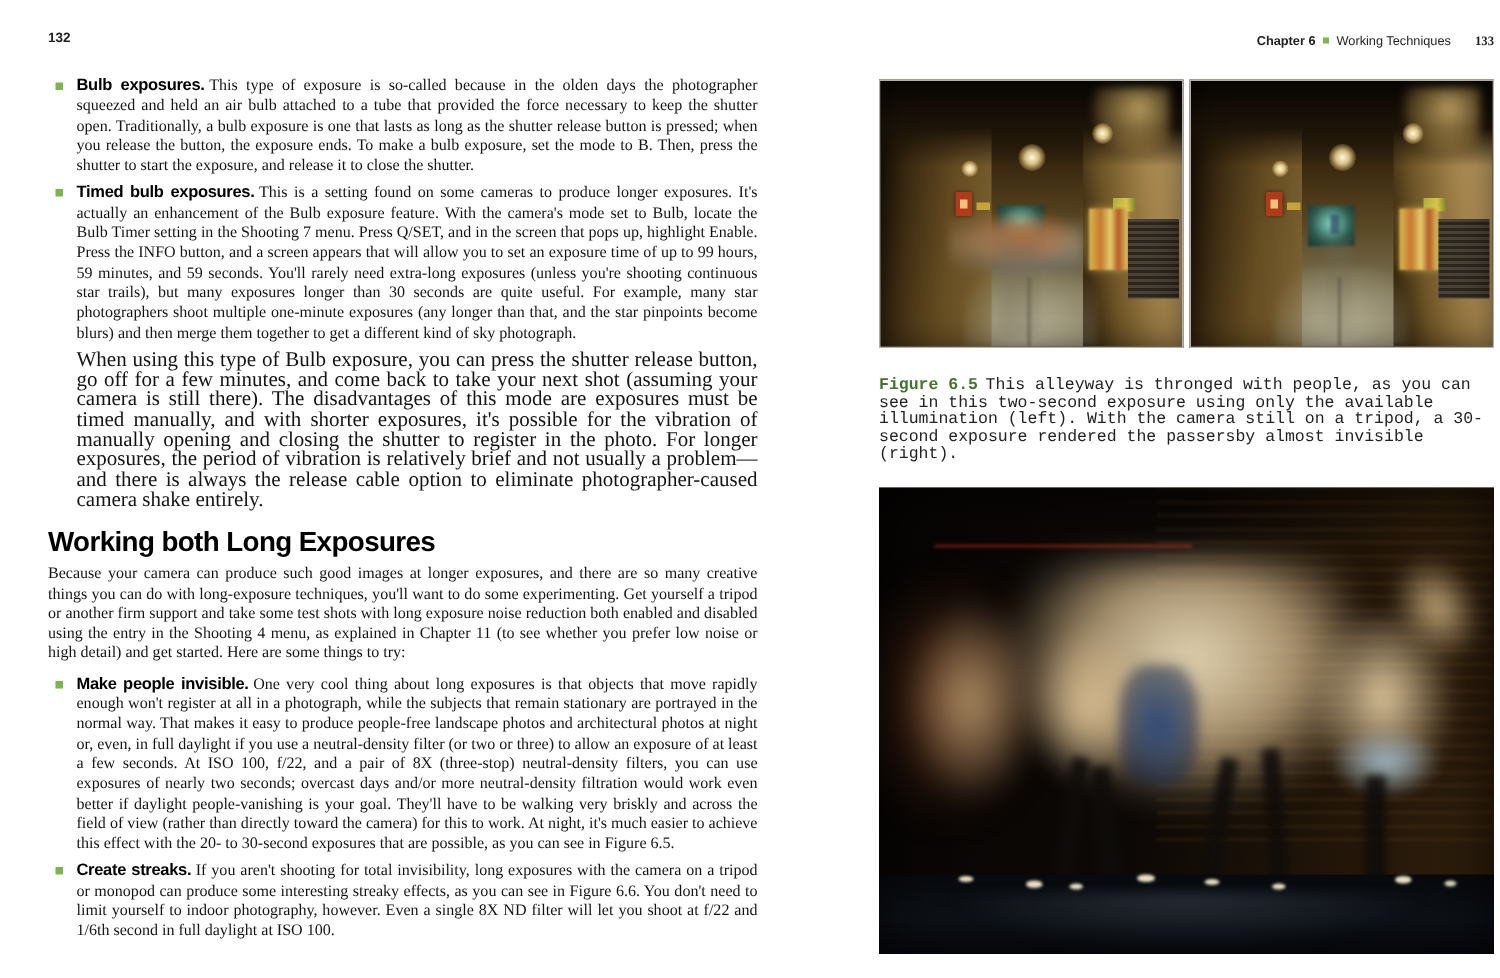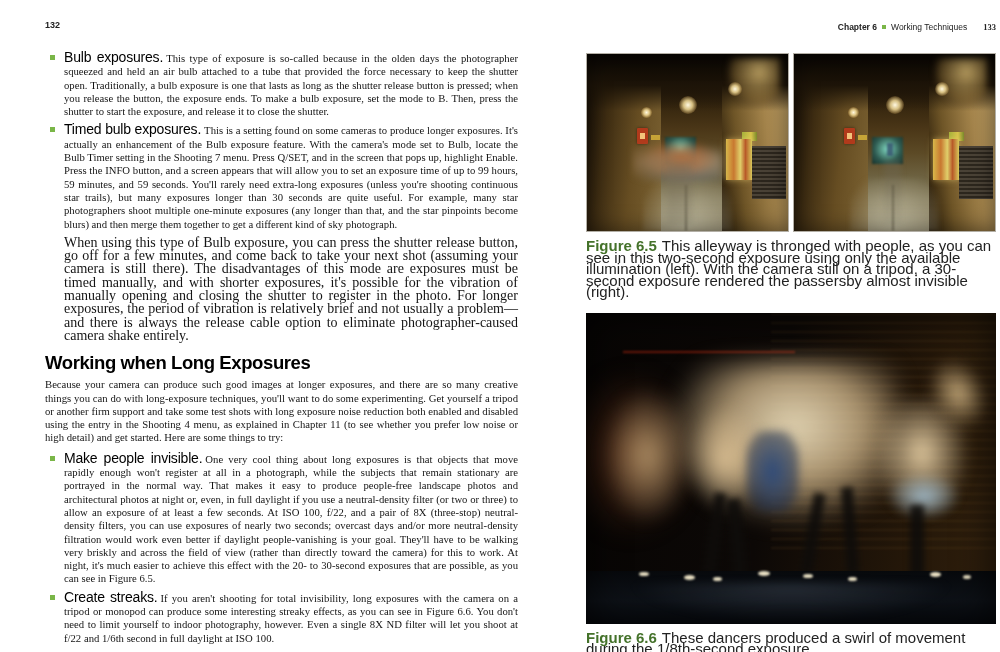--- a/index.html
+++ b/index.html
@@ -6,38 +6,38 @@
   html,body { width:1000px; height:652px; }
   body {
     background:#ffffff;
     font-family:"Liberation Serif", serif;
     color:#1a1a1a;
     position:relative;
     overflow:hidden;
   }
 
   
-  .left-page { position:absolute; left:45px; top:20px; width:473px; }
+  .left-page { position:absolute; left:32px; top:20px; width:473px; }
   .folio-left {
     font-family:"Liberation Sans", sans-serif;
     font-weight:bold; font-size:9px; color:#222;
   }
   .left-content { margin-top:21px; }
 
   .bullet-item { display:flex; padding-left:5px; margin-bottom:5px; }
   .sq {
     flex:0 0 auto; width:5px; height:5px; background:#7ab648;
     margin:4px 9px 0 0;
   }
   .bullet-body {
     font-size:10.7px; line-height:13.3px; text-align:justify; color:#141414;
   }
   .lead {
     font-family:"Liberation Sans", sans-serif;
-    font-weight:normal; font-size:14px; letter-spacing:-0.2px;
+    font-weight:bold; font-size:11px; letter-spacing:-0.2px;
     margin-right:3px; color:#000;
   }
   .para {
     margin:2px 0 6px 19px;
     font-size:14px; line-height:13.3px; text-align:justify; color:#141414;
   }
   .section-heading {
     font-family:"Liberation Sans", sans-serif;
     font-weight:bold; font-size:18.5px; letter-spacing:-0.4px;
     color:#000; margin:10px 0 4px 0;
@@ -58,23 +58,23 @@
   .rh-sq { width:4px; height:4px; background:#7ab648; margin:0 5px; }
   .rh-page { font-weight:bold; margin-left:16px;font-family:Liberation Serif, serif; }
 
   .photo-row { margin-top:33px; display:flex; gap:4px; }
   .photo {
     width:203px; height:179px; border:1px solid #b3afa6;
     position:relative; overflow:hidden; background:#17110a;
   }
 
   .caption {
-    margin-top:8px;
-    font-family:Liberation Sans, sans-serif;
-    font-size:15px; line-height:11.5px; color:#222;
+    margin-top:20px;
+    font-family:Liberation Mono, monospace;
+    font-size:11px; line-height:11.5px; color:#222;
   }
   .fig-label { font-weight:bold; color:#44722a; margin-right:5px; }
 
   .dance-photo {
     margin-top:15px; width:410px; height:311px;
     position:relative; overflow:hidden; background:#050403;
   }
 
   
   .al { position:absolute; }
@@ -206,21 +206,21 @@
 
     <div class="bullet-item">
       <span class="sq"></span>
       <div class="bullet-body">
         <span class="lead">Timed bulb exposures.</span><span>This is a setting found on some cameras to produce longer exposures. It's actually an enhancement of the Bulb exposure feature. With the camera's mode set to Bulb, locate the Bulb Timer setting in the Shooting 7 menu. Press Q/SET, and in the screen that pops up, highlight Enable. Press the INFO button, and a screen appears that will allow you to set an exposure time of up to 99 hours, 59 minutes, and 59 seconds. You'll rarely need extra-long exposures (unless you're shooting continuous star trails), but many exposures longer than 30 seconds are quite useful. For example, many star photographers shoot multiple one-minute exposures (any longer than that, and the star pinpoints become blurs) and then merge them together to get a different kind of sky photograph.</span>
       </div>
     </div>
 
     <div class="para">When using this type of Bulb exposure, you can press the shutter release button, go off for a few minutes, and come back to take your next shot (assuming your camera is still there). The disadvantages of this mode are exposures must be timed manually, and with shorter exposures, it's possible for the vibration of manually opening and closing the shutter to register in the photo. For longer exposures, the period of vibration is relatively brief and not usually a problem—and there is always the release cable option to eliminate photographer-caused camera shake entirely.</div>
 
-    <div class="section-heading">Working when Long Exposures</div>
+    <div class="section-heading">Working both Long Exposures</div>
 
     <div class="section-intro">Because your camera can produce such good images at longer exposures, and there are so many creative things you can do with long-exposure techniques, you'll want to do some experimenting. Get yourself a tripod or another firm support and take some test shots with long exposure noise reduction both enabled and disabled using the entry in the Shooting 4 menu, as explained in Chapter 11 (to see whether you prefer low noise or high detail) and get started. Here are some things to try:</div>
 
     <div class="bullet-item">
       <span class="sq"></span>
       <div class="bullet-body">
         <span class="lead">Make people invisible.</span><span>One very cool thing about long exposures is that objects that move rapidly enough won't register at all in a photograph, while the subjects that remain stationary are portrayed in the normal way. That makes it easy to produce people-free landscape photos and architectural photos at night or, even, in full daylight if you use a neutral-density filter (or two or three) to allow an exposure of at least a few seconds. At ISO 100, f/22, and a pair of 8X (three-stop) neutral-density filters, you can use exposures of nearly two seconds; overcast days and/or more neutral-density filtration would work even better if daylight people-vanishing is your goal. They'll have to be walking very briskly and across the field of view (rather than directly toward the camera) for this to work. At night, it's much easier to achieve this effect with the 20- to 30-second exposures that are possible, as you can see in Figure 6.5.</span>
       </div>
     </div>
 

